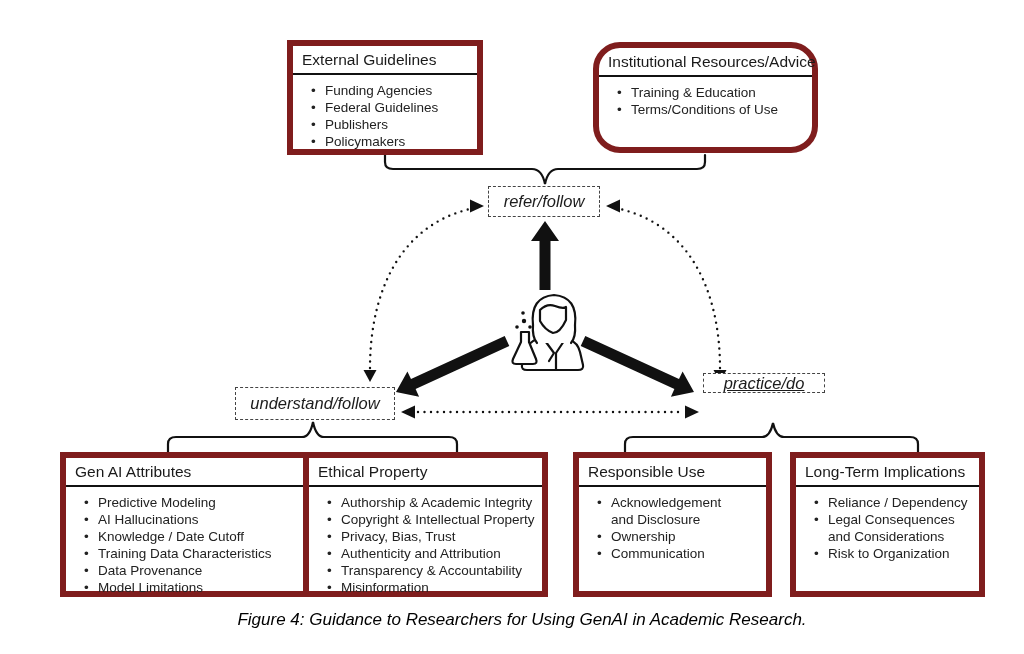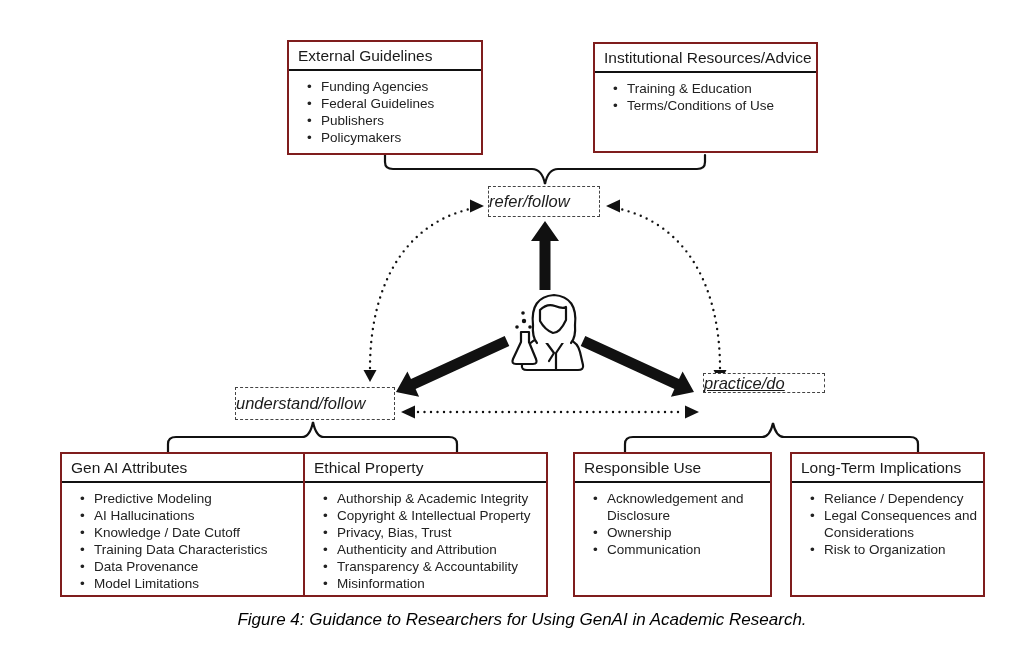--- a/index.html
+++ b/index.html
@@ -16,21 +16,21 @@
     overflow: hidden;
   }
   .connector-layer {
     position: absolute;
     left: 0; top: 0;
     width: 1024px; height: 654px;
   }
   .info-box {
     position: absolute;
     background: #ffffff;
-    border: 2px solid #7f1d1d;
+    border: 6px solid #7f1d1d;
   }
   .info-box .box-title {
     font-size: 15.5px;
     padding: 5px 9px 4px 9px;
     border-bottom: 2px solid #111111;
     white-space: nowrap;
     color: #1a1a1a;
   }
   .info-box ul {
     list-style: none;
@@ -52,39 +52,39 @@
     font-size: 13.5px;
   }
   .box-3 li { padding-right: 21px; }
   .box-4 li { padding-right: 4px; }
   .dashed-label {
     position: absolute;
     background: #ffffff;
     border: 1.6px dashed #444444;
     display: flex;
     align-items: center;
-    justify-content: flex-start;
+    justify-content: center;
     font-style: italic;
     font-size: 16.5px;
     color: #1c1c1c;
     white-space: nowrap;
   }
   .caption {
     position: absolute;
     left: 0;
     right: 0;
     top: 610px;
     text-align: center;
     padding-left: 20px;
     font-style: italic;
     font-size: 17px;
   }
   
   .box-a { left: 287px; top: 40px;  width: 196px; height: 115px; }
-  .box-b { left: 593px; top: 42px;  width: 225px; height: 111px; }
+  .box-b { left: 593px; top: 42px;  width: 225px; height: 111px; border-radius: 27px; }
   .box-1 { left: 60px;  top: 452px; width: 260px; height: 145px; }
   .box-2 { left: 303px; top: 452px; width: 245px; height: 145px; }
   .box-3 { left: 573px; top: 452px; width: 199px; height: 145px; }
   .box-4 { left: 790px; top: 452px; width: 195px; height: 145px; }
   .label-refer      { left: 488px; top: 186px; width: 112px; height: 31px; }
   .label-understand { left: 235px; top: 387px; width: 160px; height: 33px; }
   .label-practice   { left: 703px; top: 373px; width: 122px; height: 20px; text-decoration: underline; }
 </style>
 </head>
 <body>

